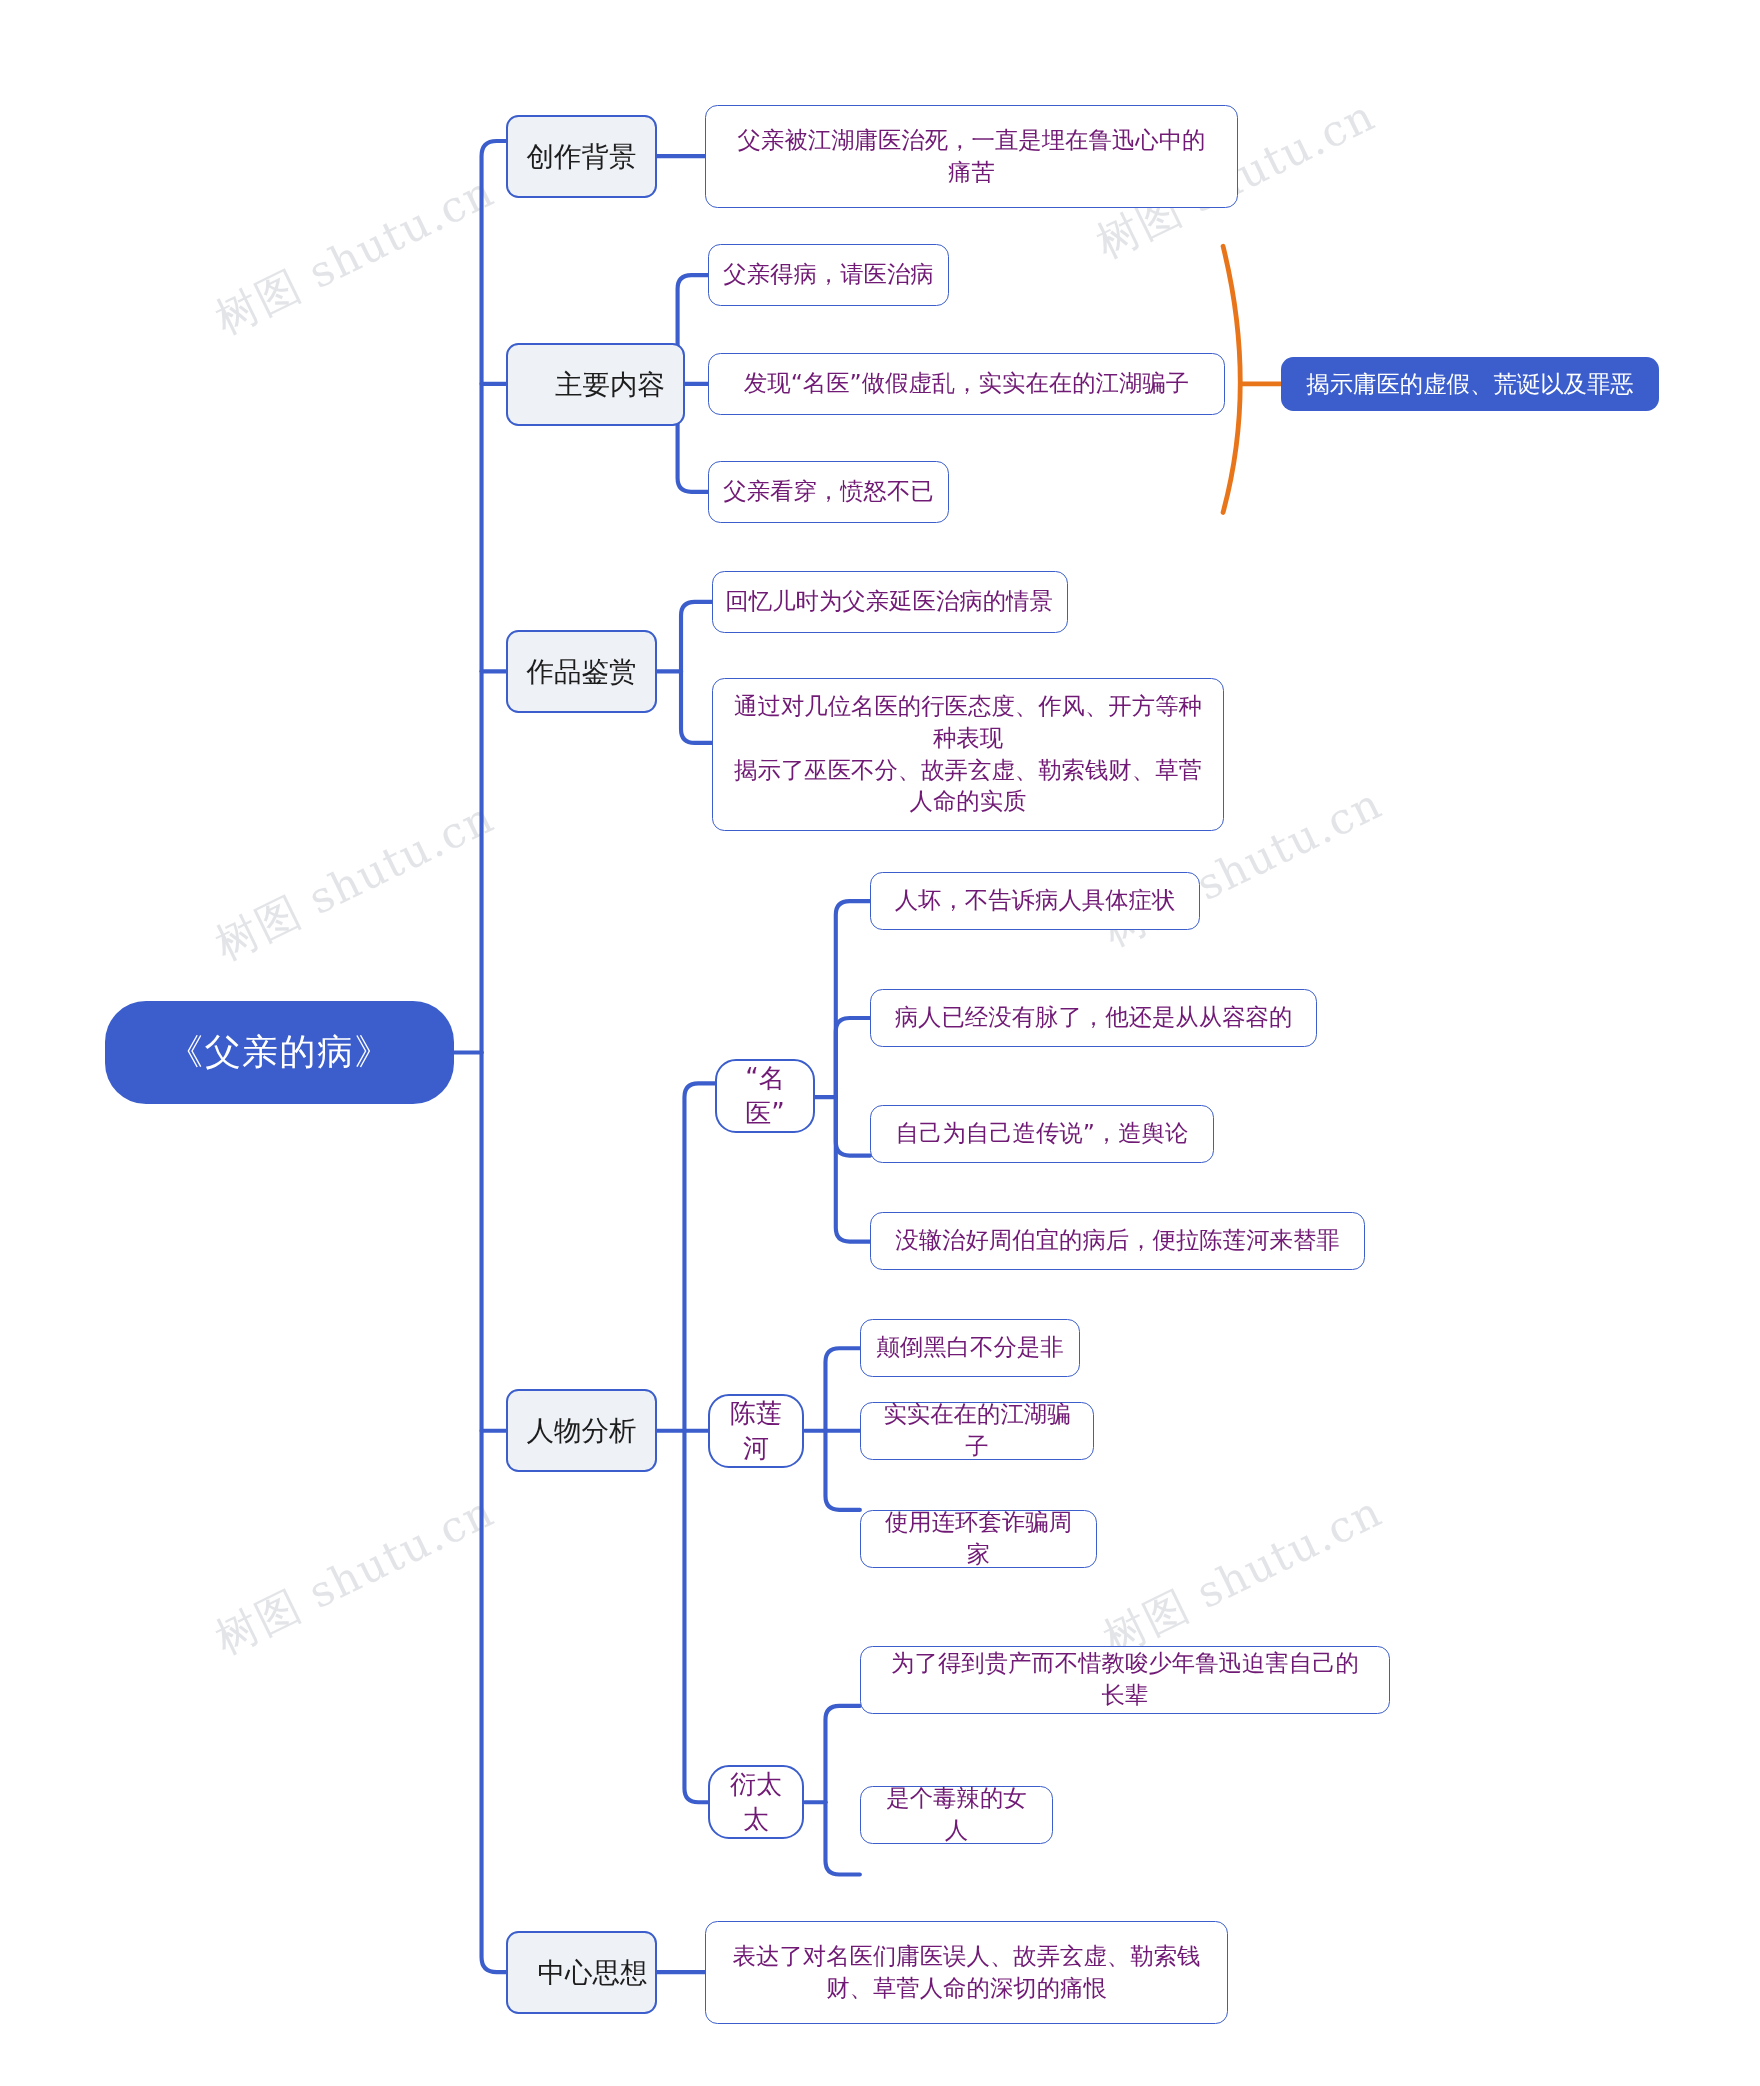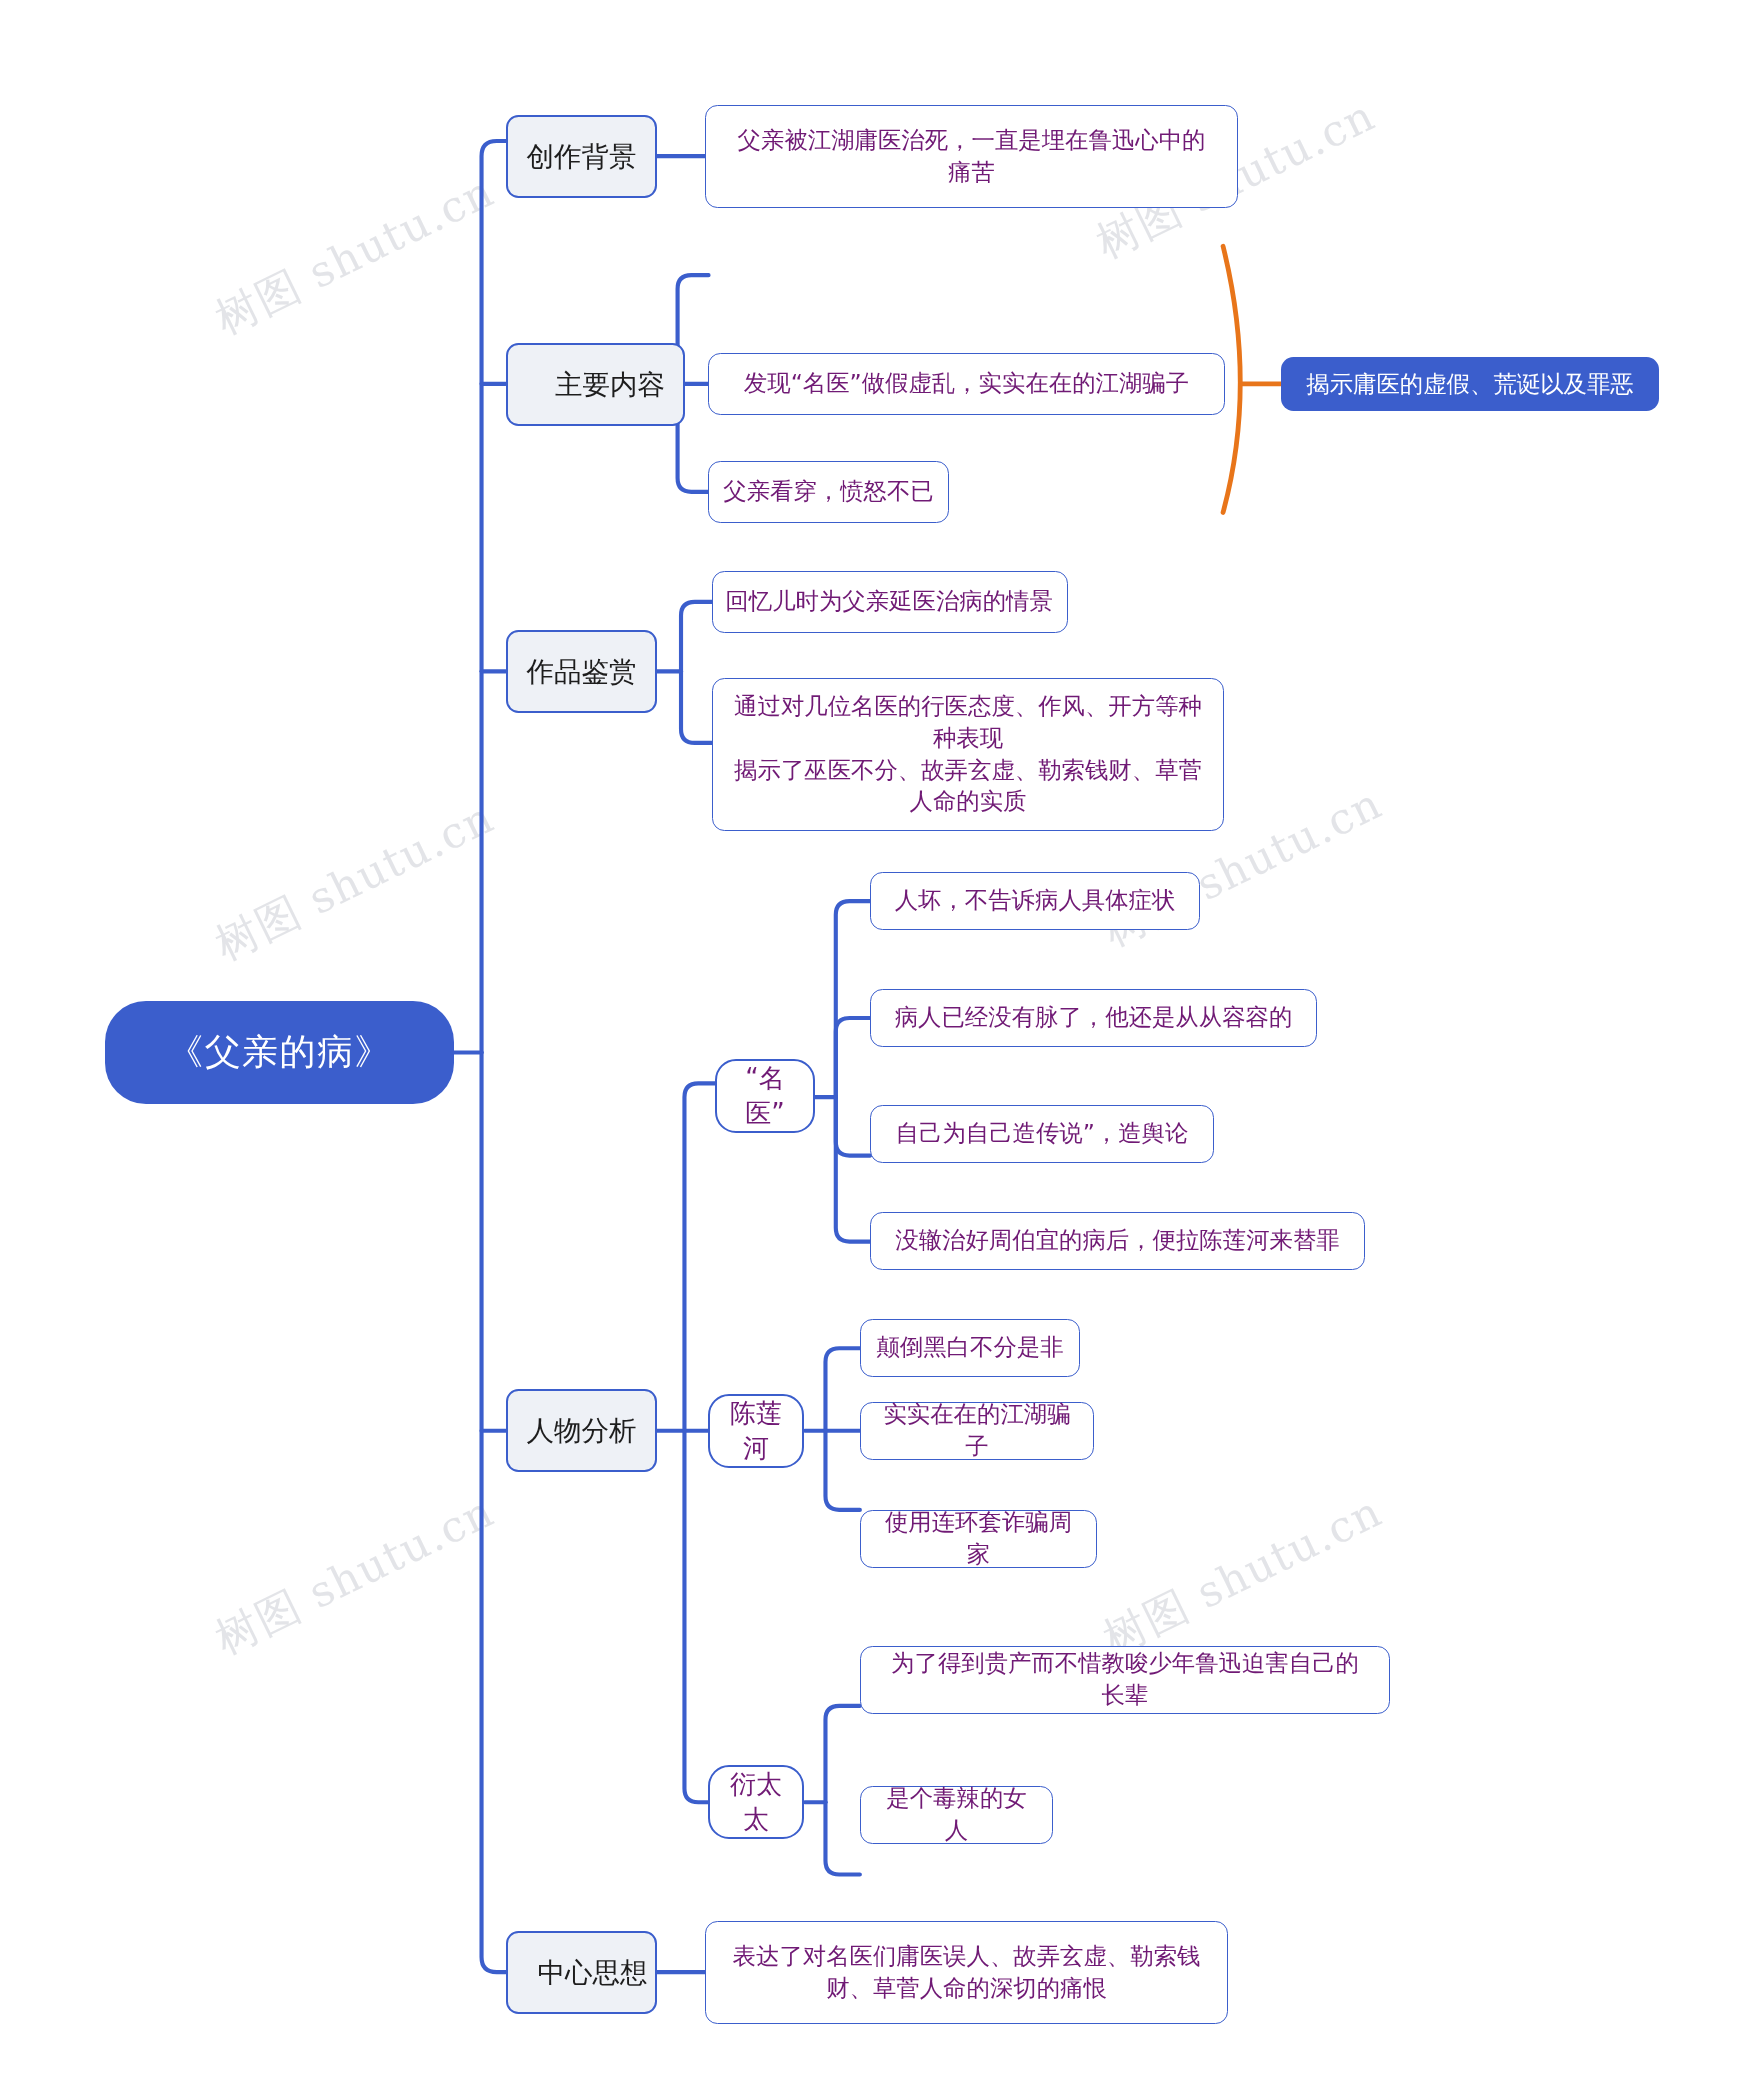--- a/index.html
+++ b/index.html
@@ -107,20 +107,23 @@
     <span class="txt">创作背景</span>
   </div>
   <div class="node leaf" style="left:705px;top:105px;width:533px;height:103px;">
     <span class="txt">父亲被江湖庸医治死，一直是埋在鲁迅心中的
 痛苦</span>
   </div>
 
   <div class="node lvl1" style="left:506px;top:343px;width:179px;height:83px;padding-left:29px;">
     <span class="txt">主要内容</span>
   </div>
+  <div class="node leaf" style="left:708px;top:244px;width:241px;height:62px;">
+    <span class="txt">父亲得病，请医治病</span>
+  </div>
   <div class="node leaf" style="left:708px;top:353px;width:517px;height:62px;">
     <span class="txt">发现“名医”做假虚乱，实实在在的江湖骗子</span>
   </div>
   <div class="node leaf" style="left:708px;top:461px;width:241px;height:62px;">
     <span class="txt">父亲看穿，愤怒不已</span>
   </div>
   <div class="node summary" style="left:1281px;top:357px;width:378px;height:54px;">
     <span class="txt">揭示庸医的虚假、荒诞以及罪恶</span>
   </div>
 

